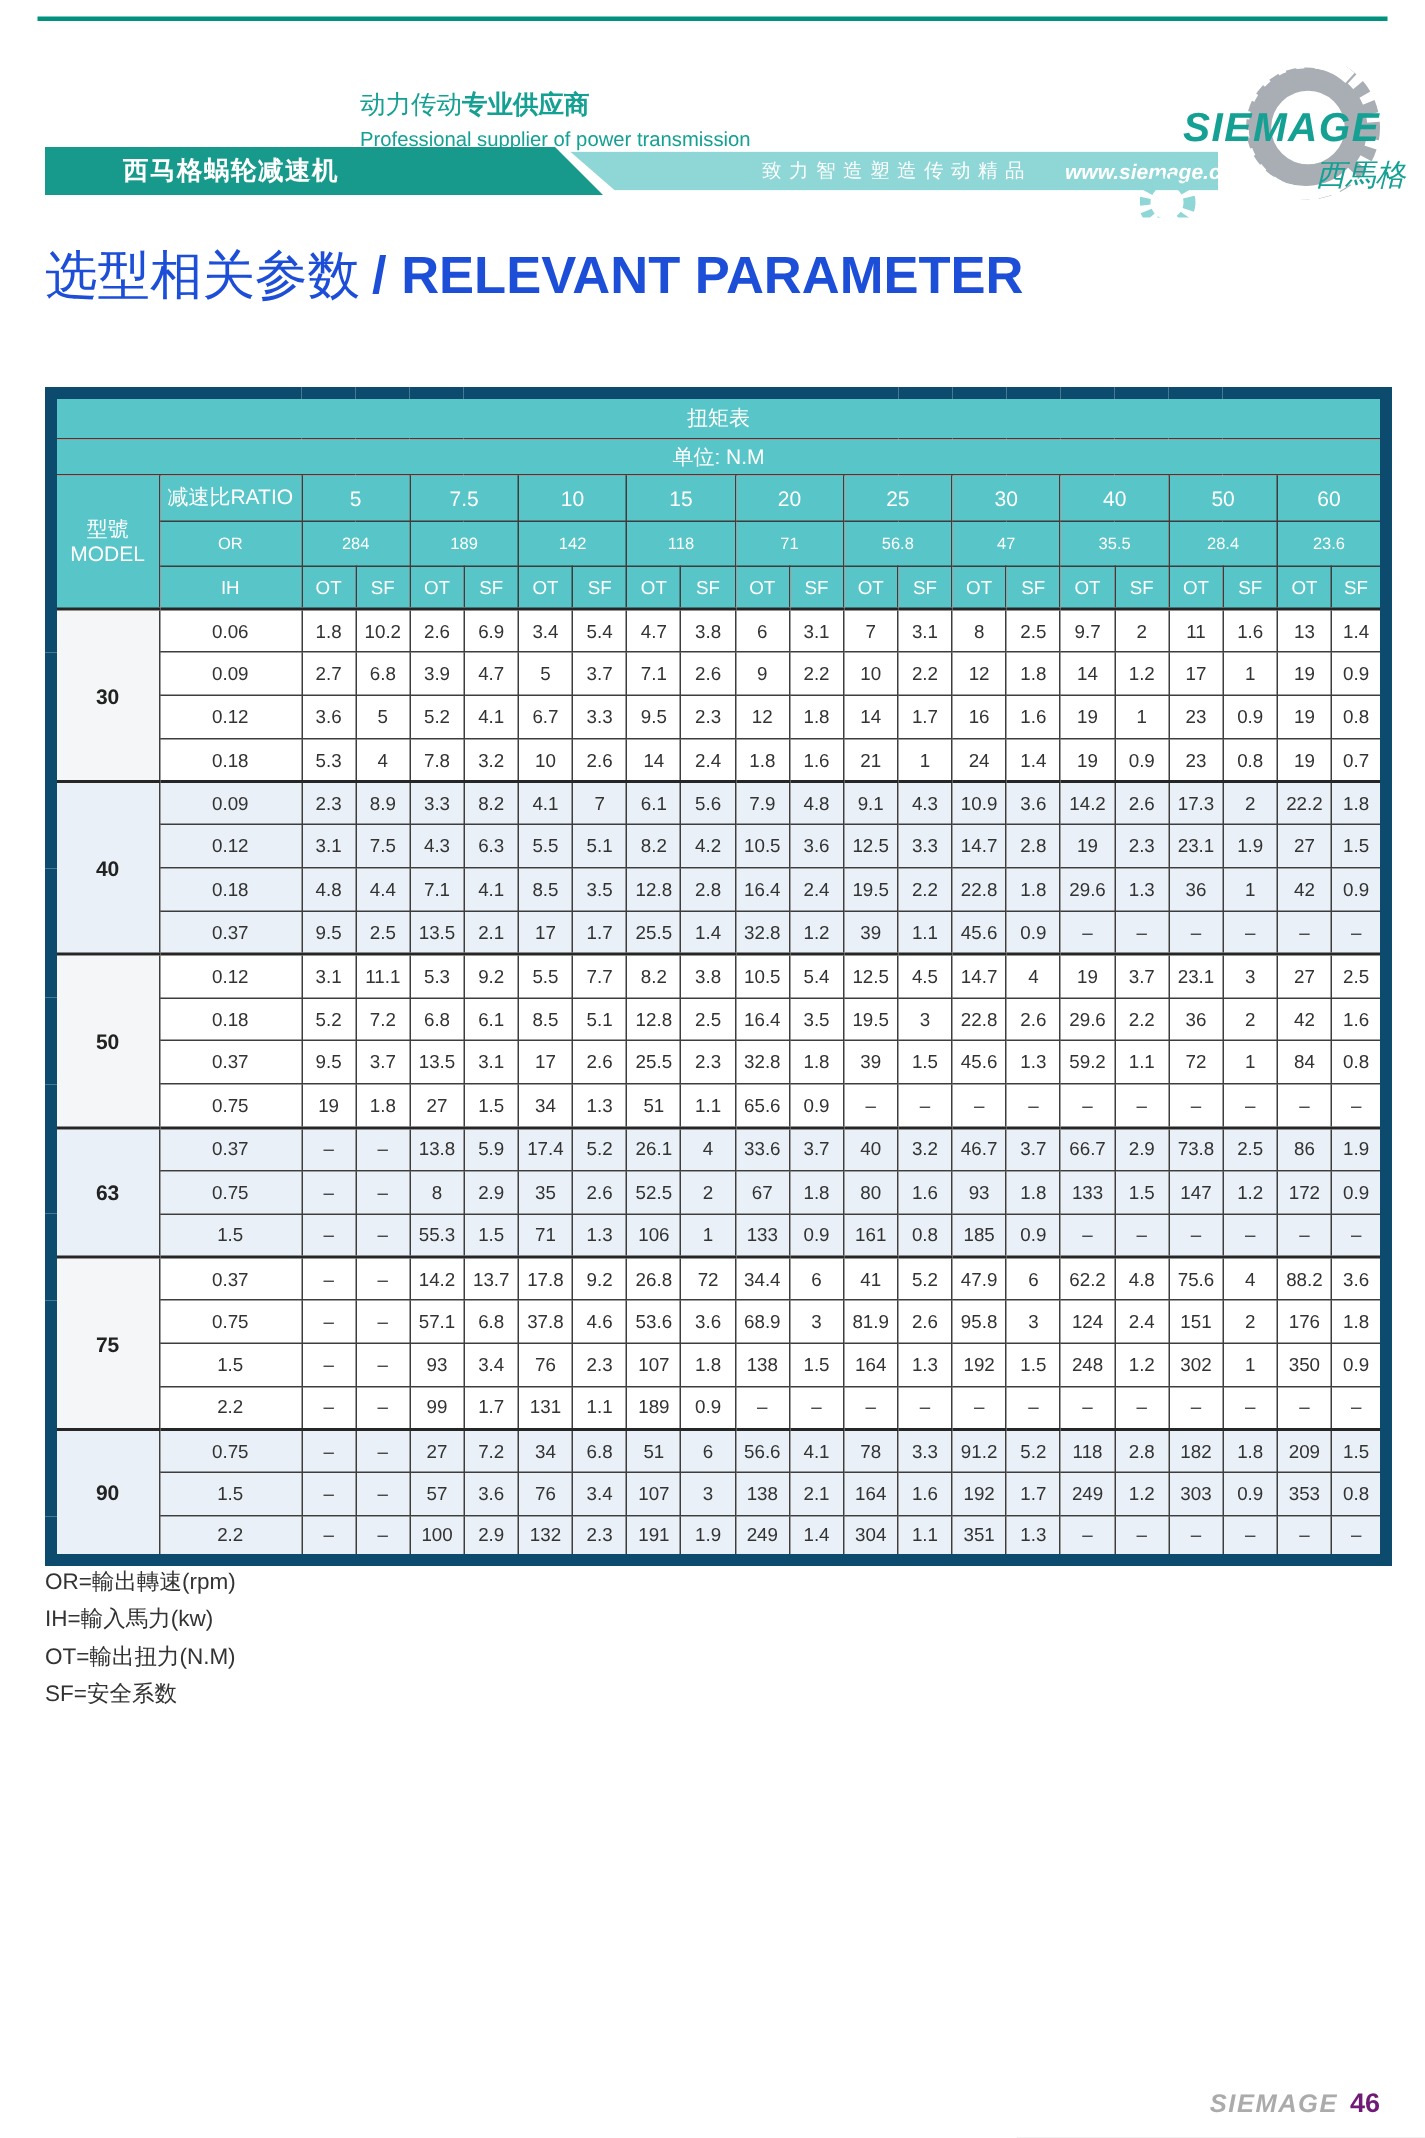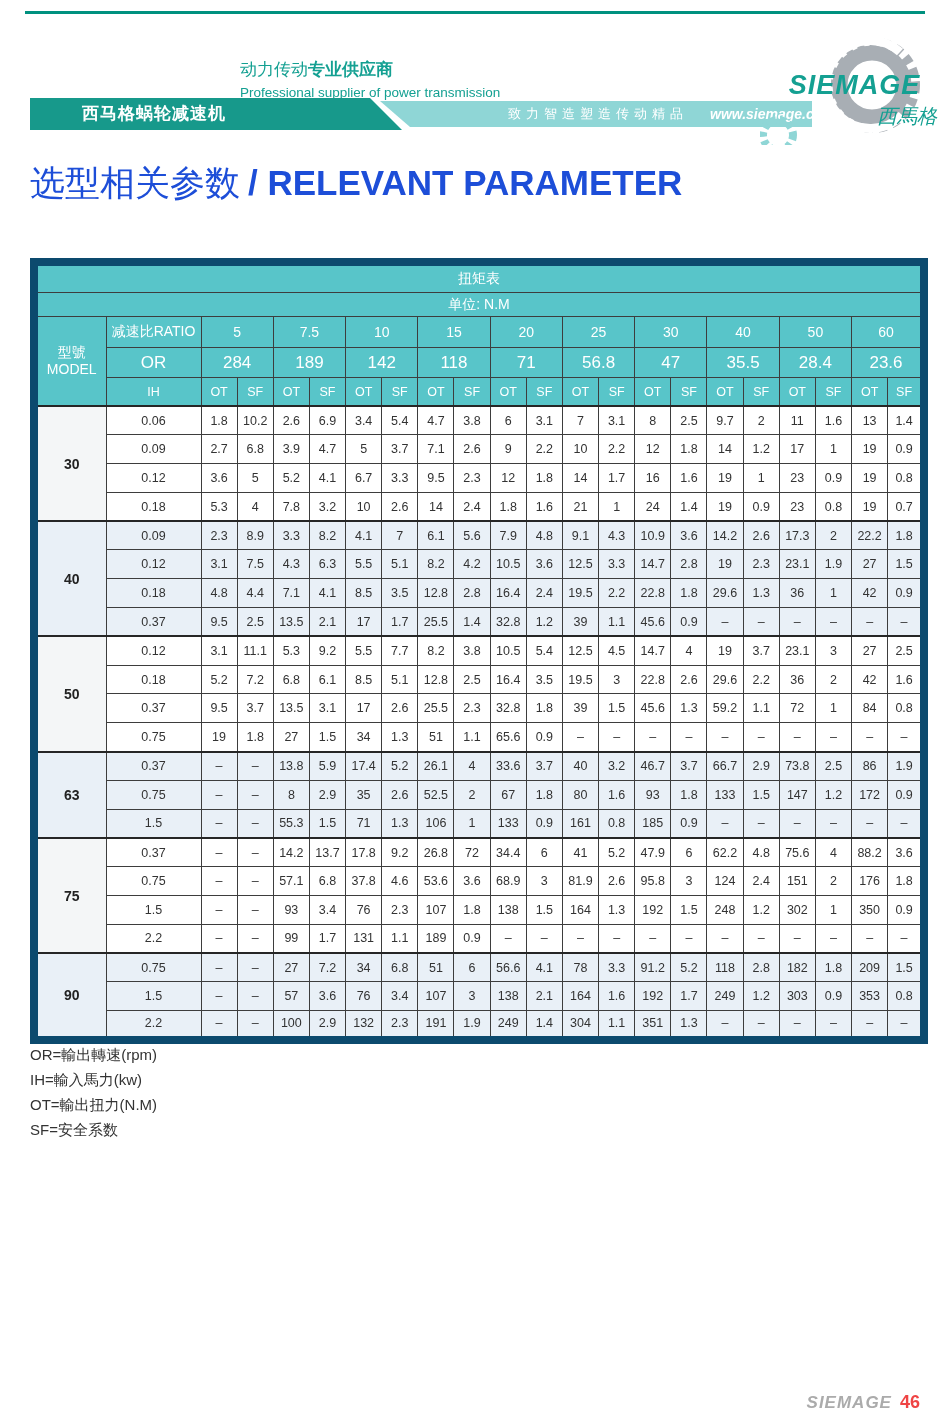--- a/index.html
+++ b/index.html
@@ -40,35 +40,35 @@
 
   
   .table-wrap{position:absolute;left:30px;top:258px;width:890px;}
   table{border-collapse:collapse;table-layout:fixed;width:890px;}
   th,td{border:1px solid #3d3d3d;text-align:center;vertical-align:middle;padding:0;overflow:hidden;}
   table{border:8px solid #0c4a6e;}
   thead th{background:#58c5c9;color:#fff;font-weight:normal;font-size:13.5px;}
   tr.t-title th{height:26px;font-size:14px;}
   tr.t-unit th{height:23px;font-size:14px;}
   tr.t-ratio th{height:30px;font-size:14px;}
-  tr.t-or th{height:29px;font-size:17px;}
+  tr.t-or th{height:29px;font-size:11px;}
   tr.t-sub th{height:27px;font-size:12.5px;}
   th.model-head{font-size:13px;line-height:1.25;}
   tbody tr{height:28.8px;}
   tbody td{font-size:12.5px;color:#333;background:#fff;}
   tbody td.model-cell{font-size:14px;font-weight:bold;color:#222;background:#f4f6f7;}
   tbody tr.tint td{background:#e9f0f7;}
   tbody tr.tint td.model-cell{background:#e9f0f7;}
   tbody tr.group-first td{border-top:2px solid #262626;}
 
   
   .notes{position:absolute;left:30px;top:1042px;font-size:15px;color:#333;line-height:25px;}
   .page-footer{position:absolute;right:30px;top:1392px;white-space:nowrap;}
   .footer-brand{font-size:17px;font-weight:bold;font-style:italic;color:#ababab;letter-spacing:1px;}
-  .footer-num{font-size:18px;font-weight:bold;color:#ef4444;margin-left:8px;}
+  .footer-num{font-size:18px;font-weight:bold;color:#701a75;margin-left:8px;}
 </style>
 </head>
 <body>
 
 <div class="page">
 
   <div class="top-rule"></div>
 
 
   <div class="slogan-wrap">

